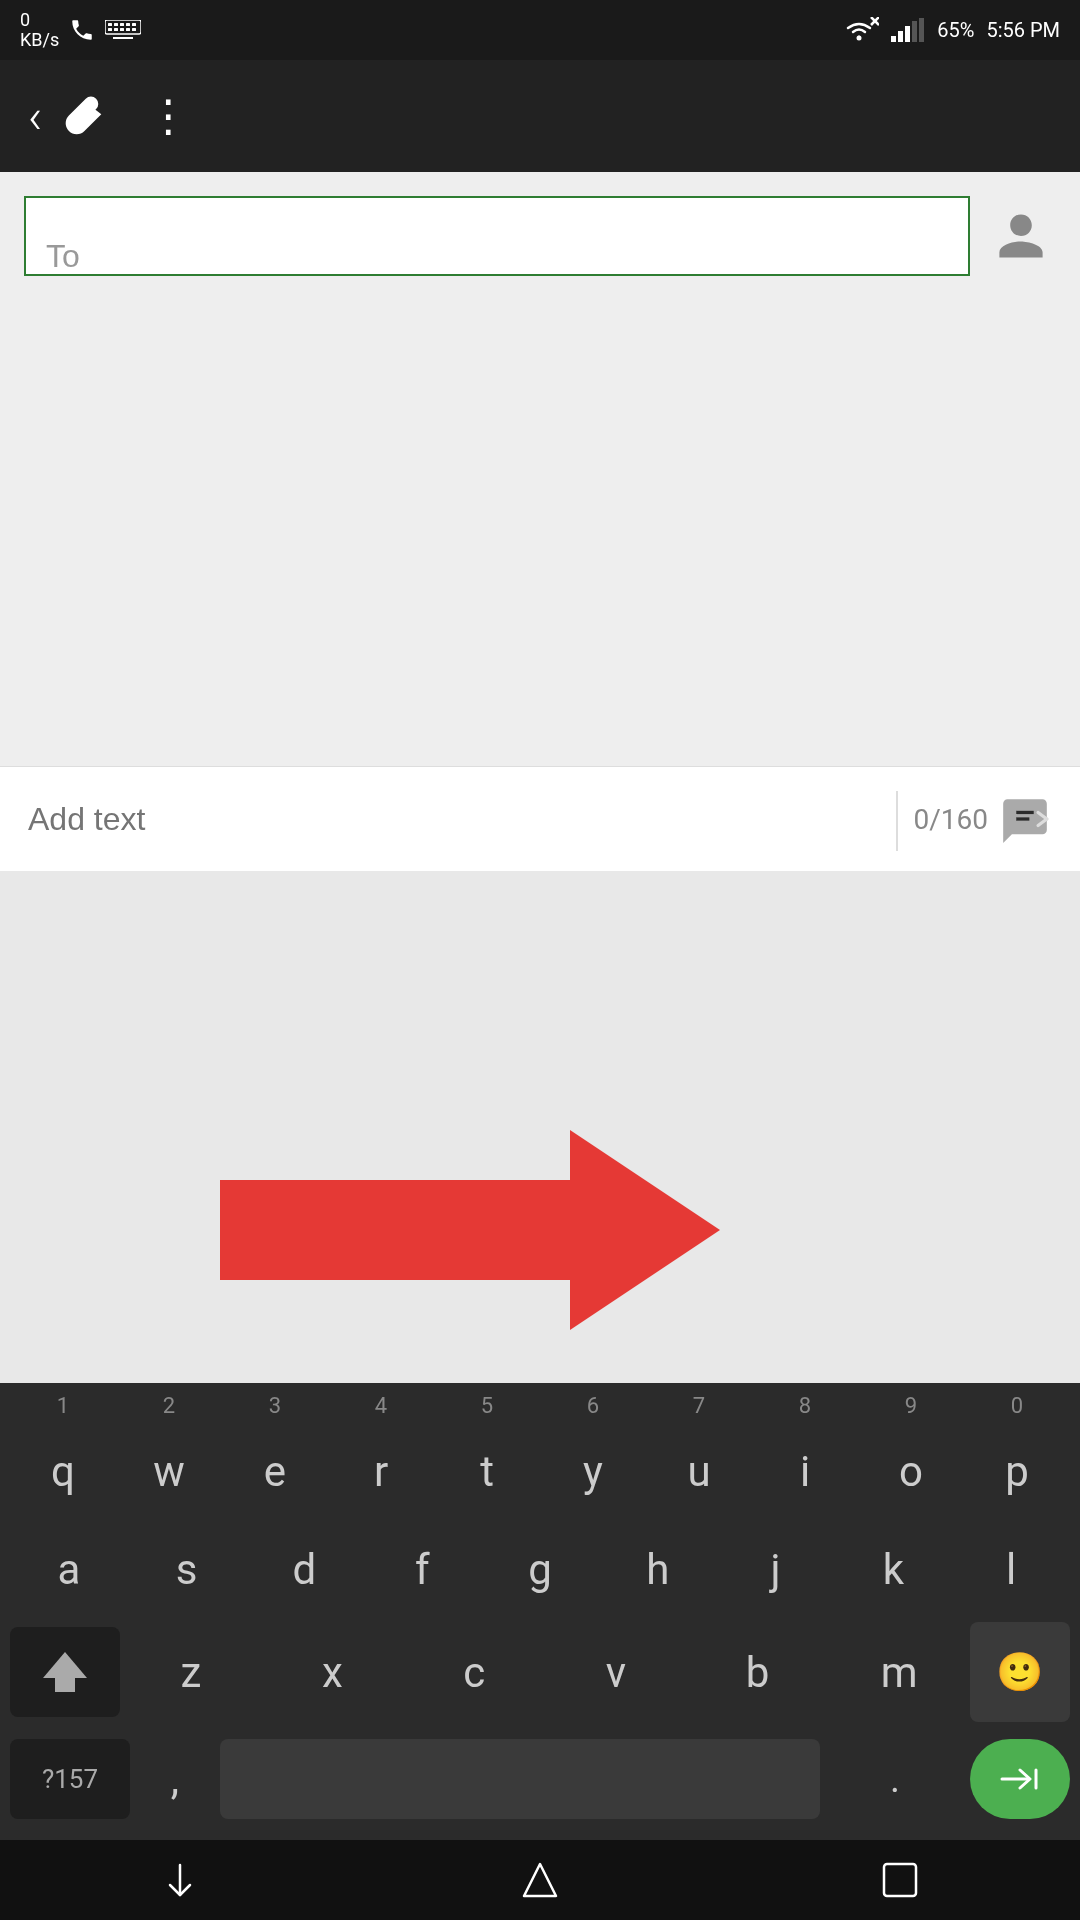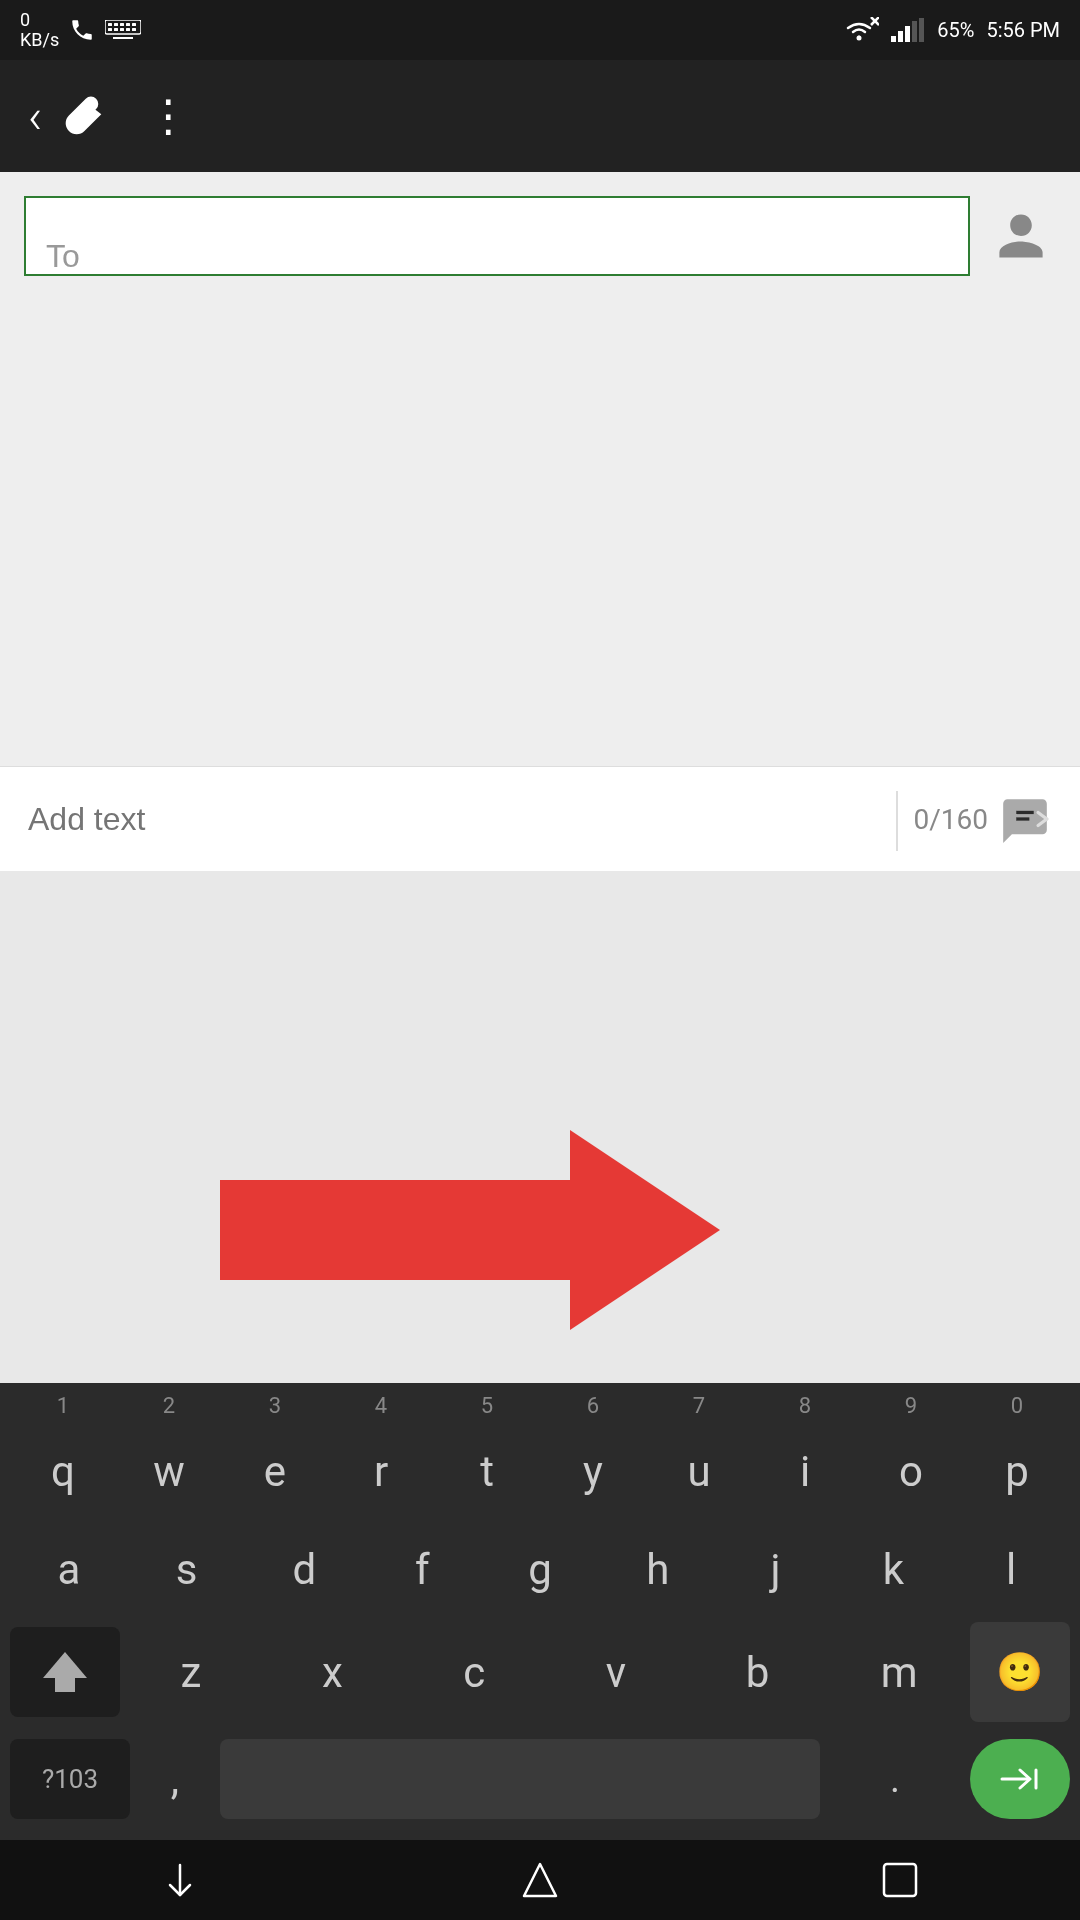--- a/index.html
+++ b/index.html
@@ -449,21 +449,21 @@
     <span class="key">b</span>
     <span class="key">m</span>
 
     <div class="key-emoji">
       <span style="font-size:38px;">🙂</span>
     </div>
   </div>
 
   <div class="keyboard-row" style="padding:8px 10px 16px 10px;">
     <div class="key key-special" style="width:120px;flex:none;height:80px;">
-      <span>?103</span>
+      <span>?157</span>
     </div>
     <span class="key" style="flex:0.6;">,</span>
 
     <div class="key key-space"></div>
     <span class="key key-period">.</span>
 
     <div class="key-tab">
       <svg width="44" height="30" viewBox="0 0 44 30" fill="white">
         <line x1="4" y1="15" x2="30" y2="15" stroke="white" stroke-width="3" stroke-linecap="round"></line>
         <polyline points="22,6 32,15 22,24" fill="none" stroke="white" stroke-width="3" stroke-linecap="round" stroke-linejoin="round"></polyline>

